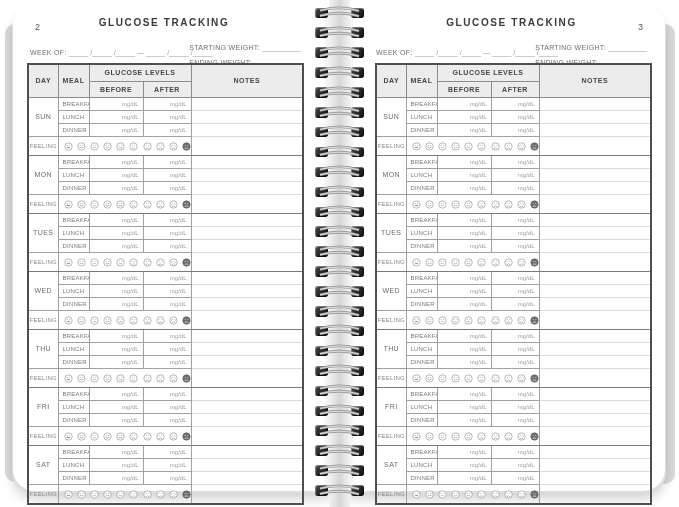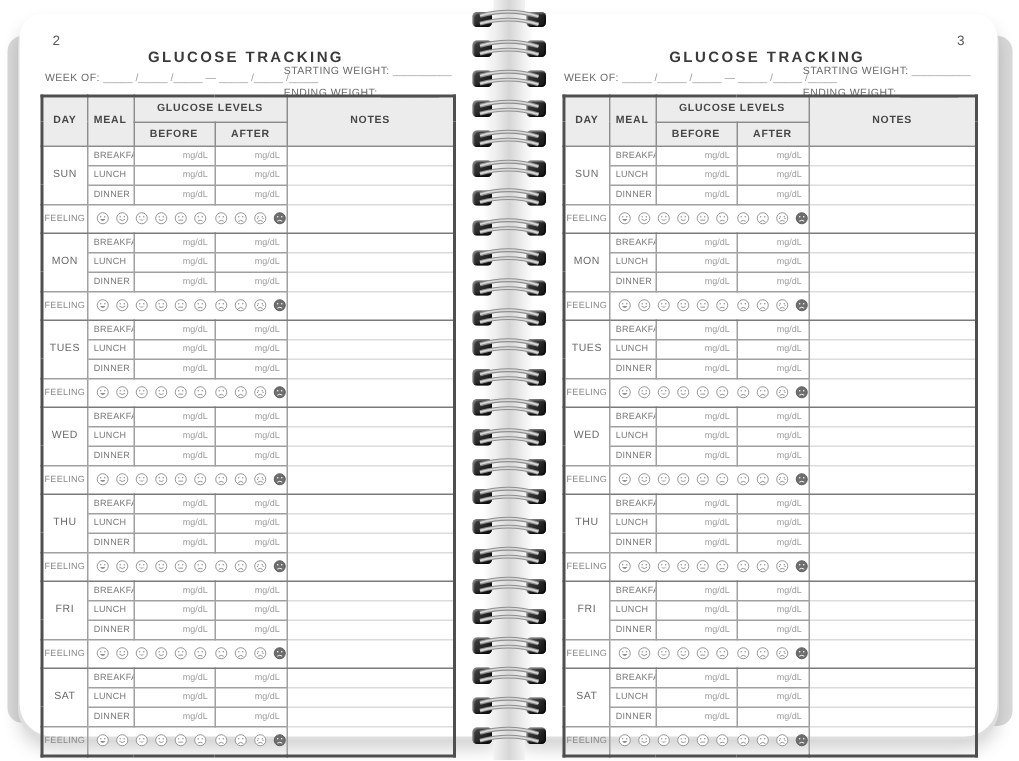--- a/index.html
+++ b/index.html
@@ -18,21 +18,21 @@
   .page--right{left:347px;border-radius:4px 16px 22px 4px;box-shadow:3px 4px 0 -2px #dedede,0 8px 12px rgba(0,0,0,.18);}
   .page--left::after{content:"";position:absolute;right:0;top:0;bottom:0;width:9px;
         background:linear-gradient(90deg,rgba(0,0,0,0),rgba(0,0,0,.08));}
   .page--right::before{content:"";position:absolute;left:0;top:0;bottom:0;width:9px;
         background:linear-gradient(270deg,rgba(0,0,0,0),rgba(0,0,0,.08));}
 
   .page-num{position:absolute;top:13px;font-size:9px;color:#595959;}
   .page--left .page-num{left:22px;}
   .page--right .page-num{right:22px;}
 
-  .title{position:absolute;top:24px;margin:0;width:100%;text-align:center;
+  .title{position:absolute;top:8px;margin:0;width:100%;text-align:center;
          font-size:10px;font-weight:bold;letter-spacing:1.6px;color:#3a3a3a;}
   .page--left .title{padding-left:14px;padding-right:30px;box-sizing:border-box;}
   .page--right .title{padding-left:28px;padding-right:17px;box-sizing:border-box;}
 
   .week{position:absolute;top:40px;font-size:7px;color:#6b6b6b;letter-spacing:.3px;}
   .page--left .week{left:17px;}
   .page--right .week{left:29px;}
   .blank{color:#9b9b9b;letter-spacing:0;}
 
   .weights{position:absolute;top:31px;text-align:left;font-size:7px;color:#6b6b6b;line-height:15px;letter-spacing:.3px;}

